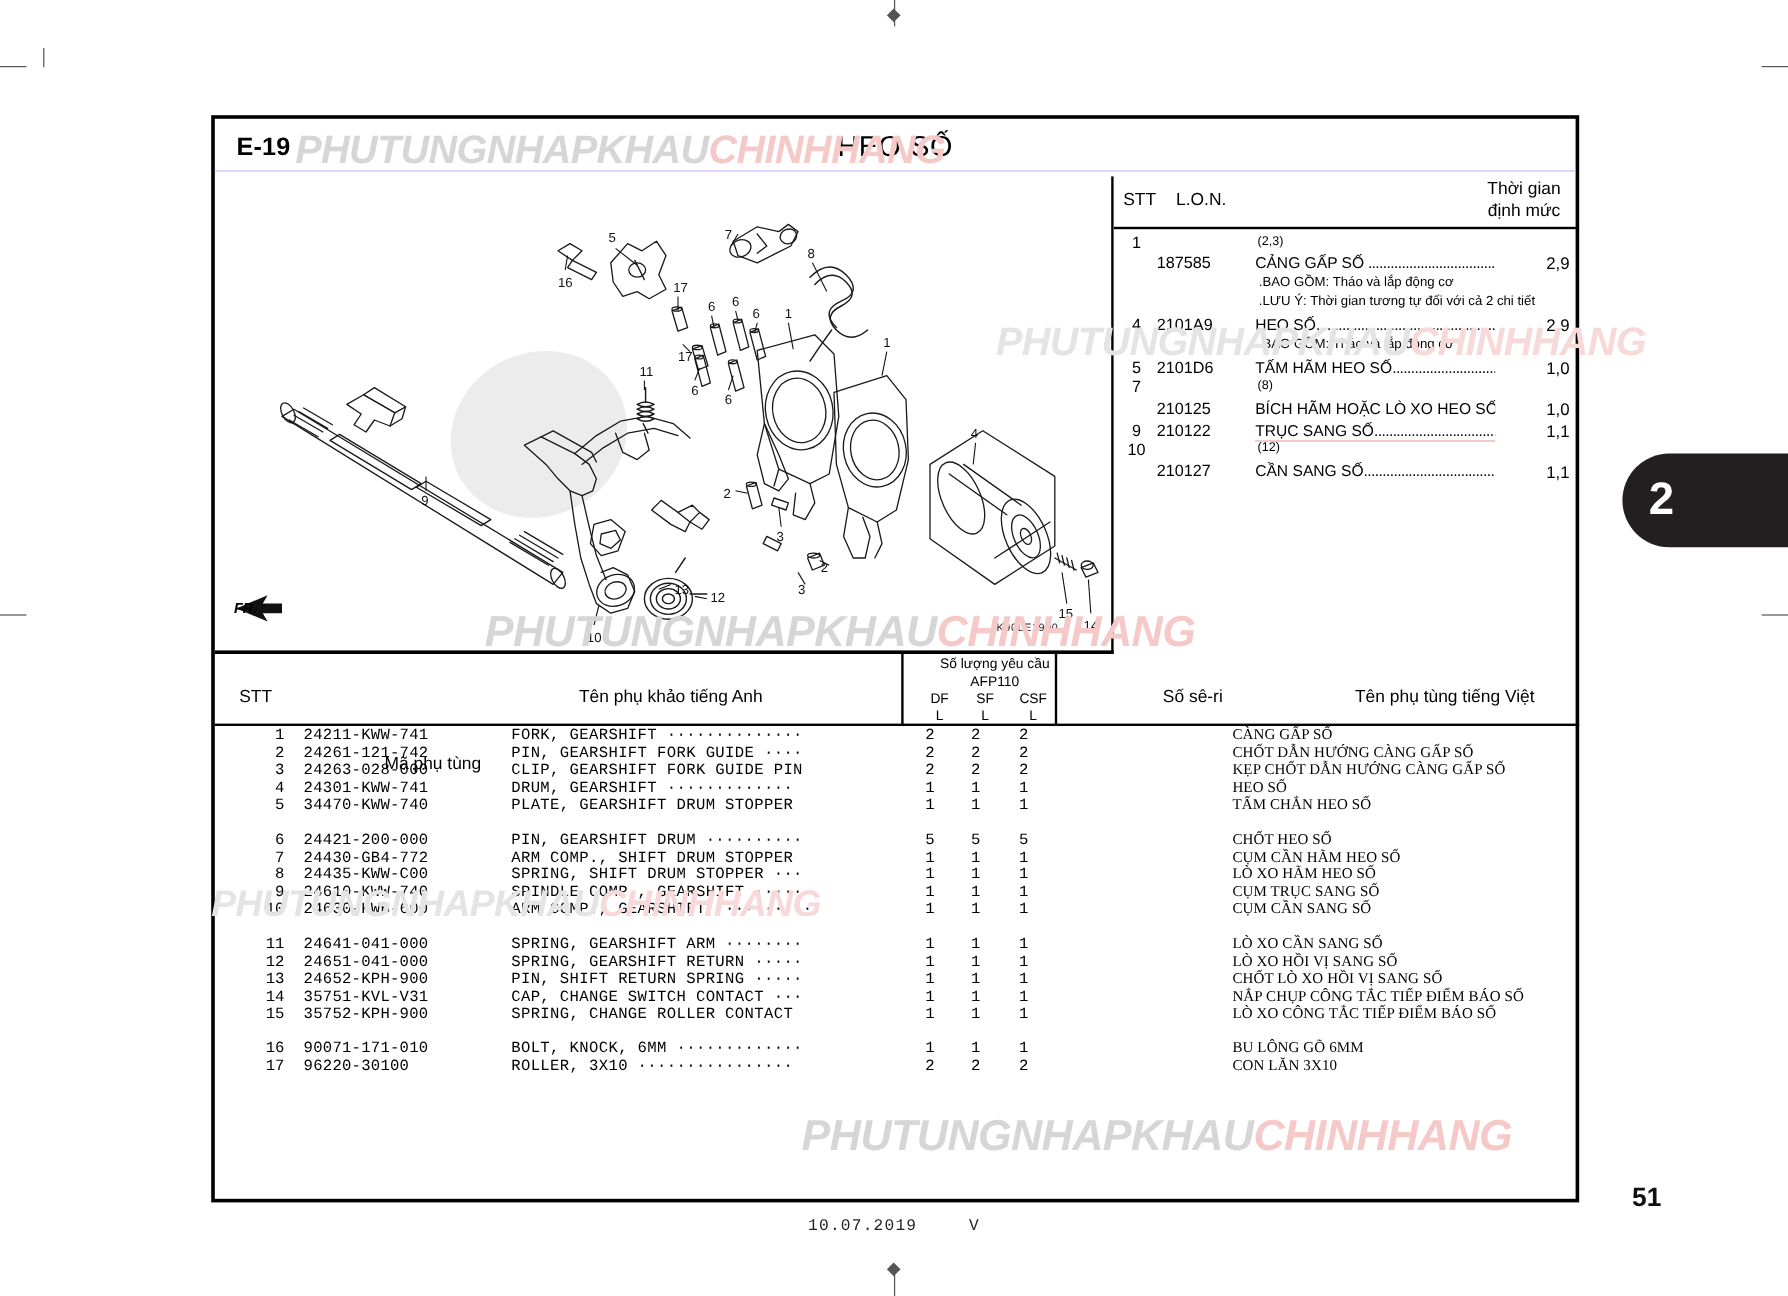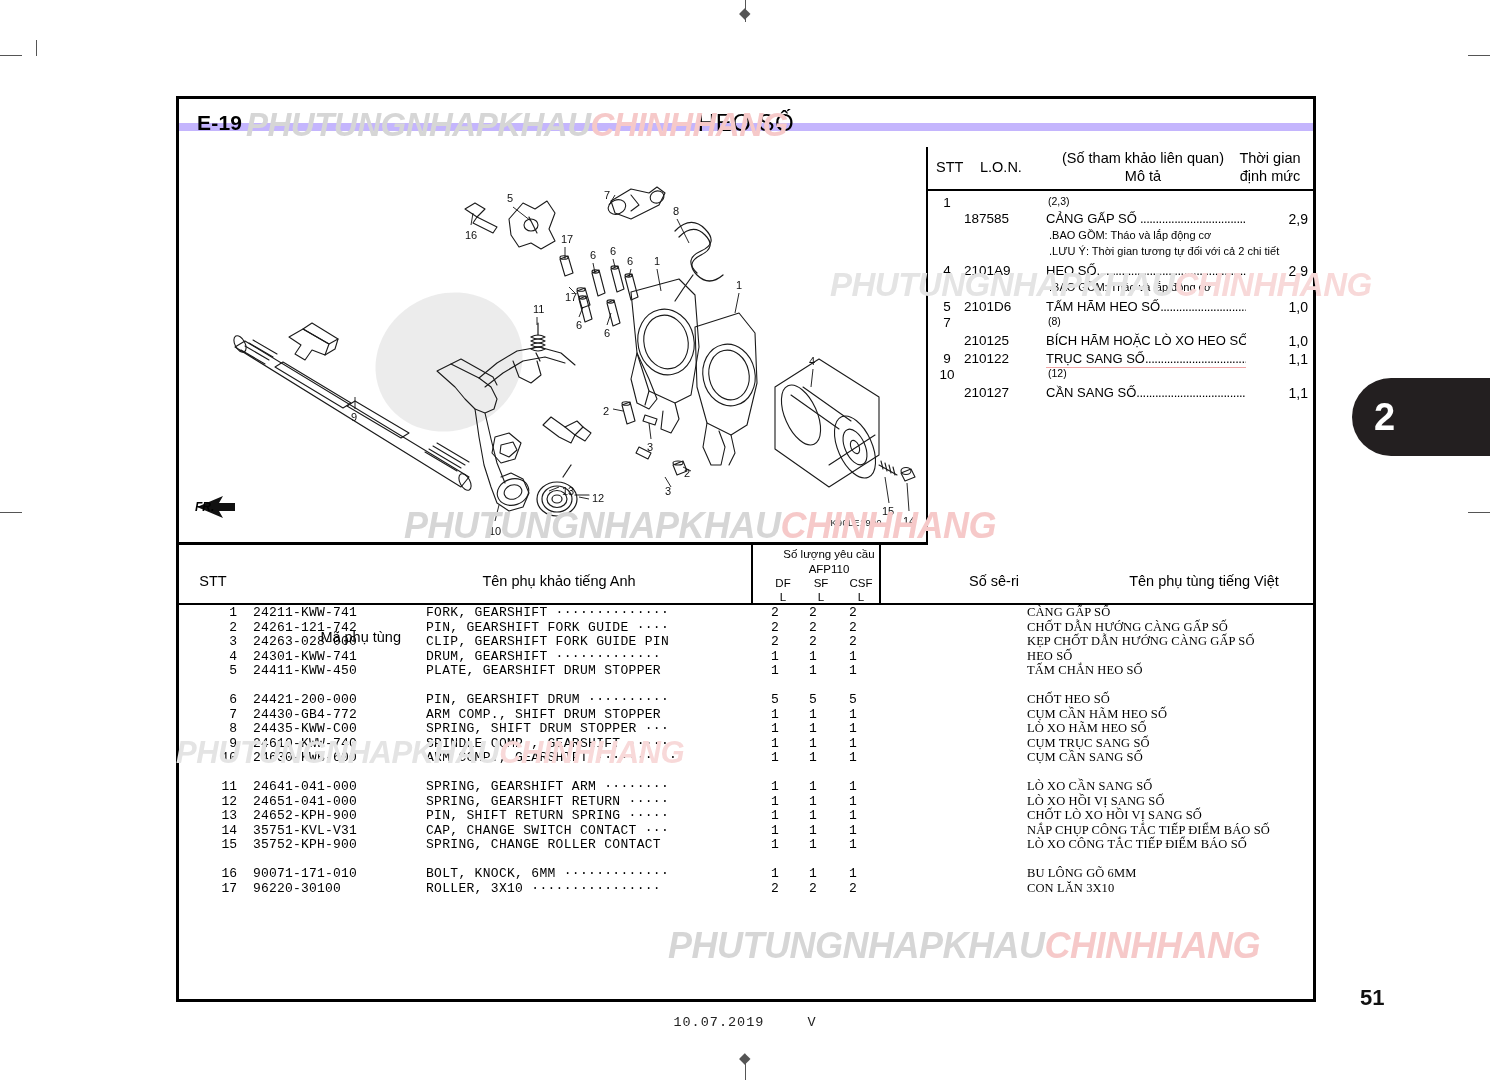--- a/index.html
+++ b/index.html
@@ -17,22 +17,22 @@
   .reg-dia{position:absolute;font-size:15px;color:#555;line-height:1;}
 
   
   .frame{
     position:absolute;left:176px;top:96px;width:1140px;height:906px;
     border:3px solid #000;box-sizing:border-box;background:#fff;
   }
 
   
   .hdr{
-    position:absolute;left:0;top:0;width:100%;height:32px;
-    border-bottom:8px solid #c4b5fd;box-sizing:border-box;
+    position:absolute;left:0;top:0;width:100%;height:44px;
+    border-bottom:1px solid #c4b5fd;box-sizing:border-box;
   }
   .hdr-code{
     position:absolute;left:18px;top:12px;font-size:21px;font-weight:bold;
     letter-spacing:.2px;color:#000;
   }
   .hdr-title{
     position:absolute;left:0;top:10px;width:100%;text-align:center;
     font-size:24px;color:#000;letter-spacing:.5px;
   }
 
@@ -355,24 +355,20 @@
         </g>
       </svg>
       <div class="fr-label">FR.</div>
       <div class="diagcode">K90LE1900</div>
     </div>
 
     <div class="rtab">
       <div class="rtab-head">
         <div class="rh rh-stt">STT</div>
         <div class="rh rh-lon">L.O.N.</div>
-        <div class="rh rh-desc">
-          <div>(Số tham khảo liên quan)</div>
-          <div>Mô tả</div>
-        </div>
         <div class="rh rh-time">
           <div>Thời gian</div>
           <div>định mức</div>
         </div>
       </div>
 
       <div style="position:relative;height:352px;">
 
         <div class="rrow">
           <div class="r-stt" style="top:4px;">1</div>
@@ -480,21 +476,21 @@
             <div class="p-ma">24301-KWW-741</div>
             <div class="p-anh">DRUM, GEARSHIFT ·············</div>
             <div class="p-q1">1</div>
             <div class="p-q2">1</div>
             <div class="p-q3">1</div>
             <div class="p-seri"></div>
             <div class="p-viet">HEO SỐ</div>
           </div>
           <div class="prow">
             <div class="p-stt">5</div>
-            <div class="p-ma">24411-KWW-450</div>
+            <div class="p-ma">34470-KWW-740</div>
             <div class="p-anh">PLATE, GEARSHIFT DRUM STOPPER</div>
             <div class="p-q1">1</div>
             <div class="p-q2">1</div>
             <div class="p-q3">1</div>
             <div class="p-seri"></div>
             <div class="p-viet">TẤM CHẮN HEO SỐ</div>
           </div>
           <div class="gap"></div>
           <div class="prow">
             <div class="p-stt">6</div>

